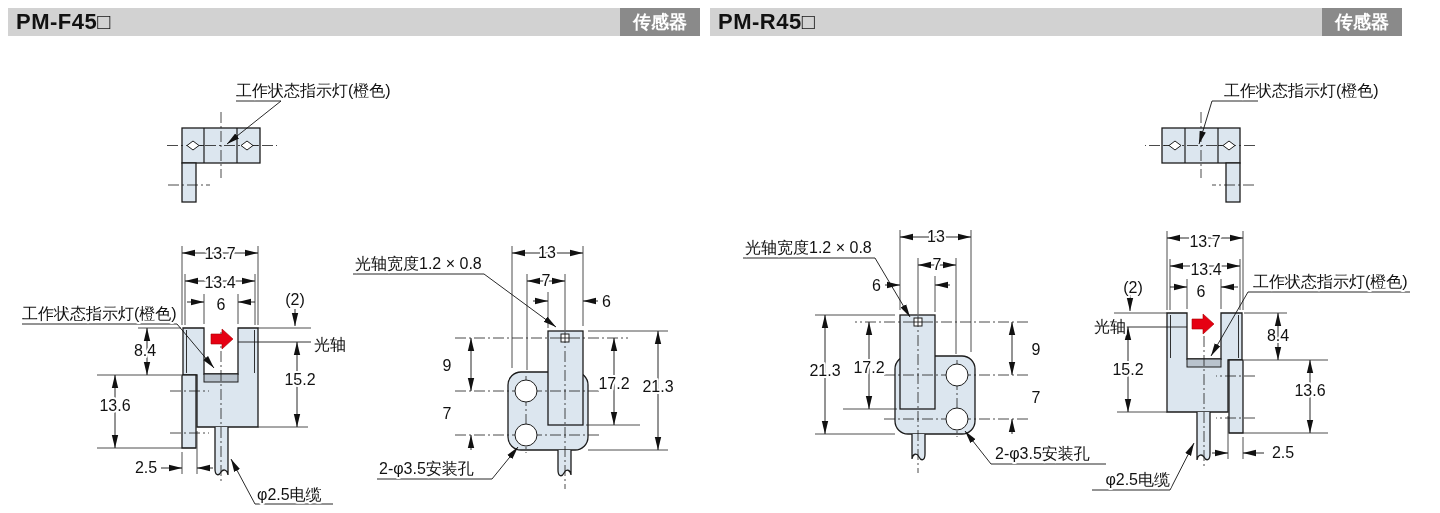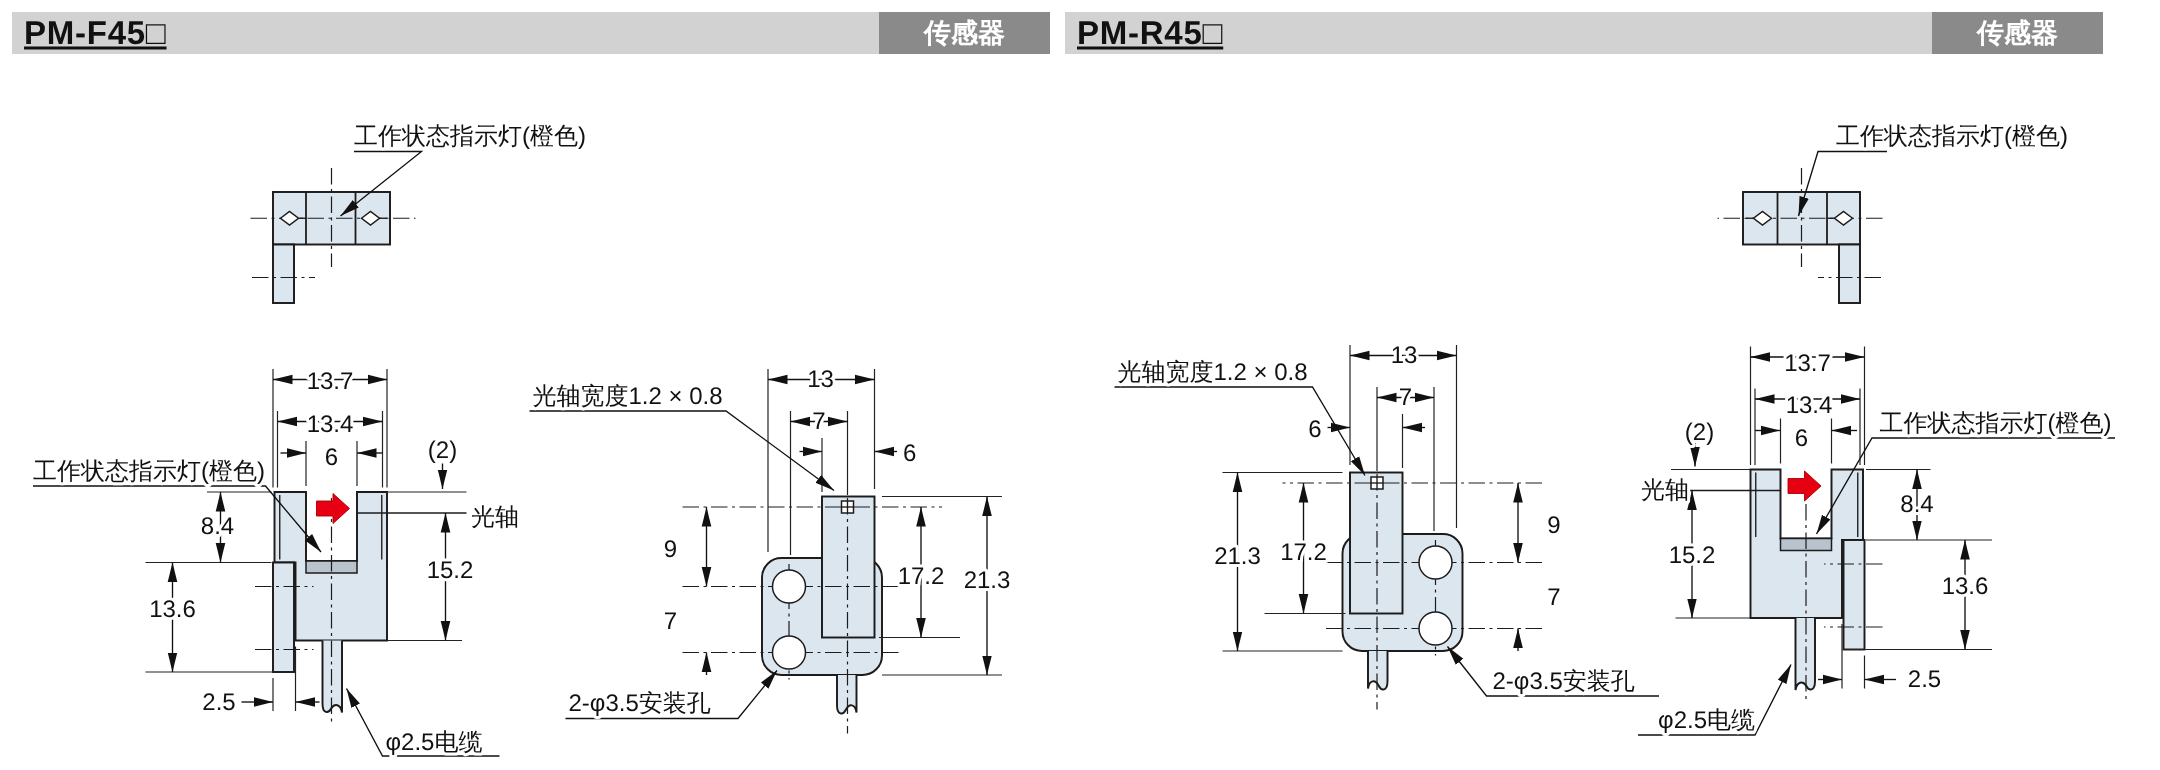--- a/index.html
+++ b/index.html
@@ -1,20 +1,20 @@
 <!DOCTYPE html>
 <html style="--header-bg: #d2d2d2; --badge-bg: #8a8a8a; --body-fill: #dce6ef; --floor-fill: #b9c3cd; --arrow-red: #e60012;"><head>
 <meta charset="utf-8">
 <style>
   html,body{margin:0;padding:0;background:#fff;}
   #page{position:relative;width:1440px;height:513px;background:#fff;overflow:hidden;
         font-family:"Liberation Sans",sans-serif;}
   .panel-header{position:absolute;top:8px;height:28px;width:692px;background:var(--header-bg,#d2d2d2);}
-  .model-title{position:absolute;left:8px;top:0;line-height:28px;font-size:22px;font-weight:bold;color:#111;letter-spacing:0.5px;text-decoration:underline;}
-  .badge{position:absolute;right:0;top:0;width:114px;height:28px;background:var(--badge-bg,#8a8a8a);
+  .model-title{position:absolute;left:8px;top:0;line-height:28px;font-size:22px;font-weight:bold;color:#111;letter-spacing:0.5px;}
+  .badge{position:absolute;right:0;top:0;width:80px;height:28px;background:var(--badge-bg,#8a8a8a);
          color:#fff;font-size:18px;font-weight:bold;text-align:center;line-height:28px;}
   svg{position:absolute;left:0;top:0;}
   .ln{stroke:#1c1c1c;stroke-width:1.2;fill:none;}
   .tn{stroke:#1c1c1c;stroke-width:0.9;fill:none;}
   .bf{fill:var(--body-fill,#dce6ef);stroke:#1c1c1c;stroke-width:1.3;}
   .gf{fill:var(--floor-fill,#b9c3cd);stroke:#1c1c1c;stroke-width:1;}
   .wf{fill:#fff;stroke:#1c1c1c;stroke-width:1;}
   .cl{stroke:#1c1c1c;stroke-width:0.8;stroke-dasharray:11 3 2 3;fill:none;}
   .dl{stroke:#222;stroke-width:0.8;fill:none;}
   .dim{stroke:#111;stroke-width:0.9;fill:none;}

